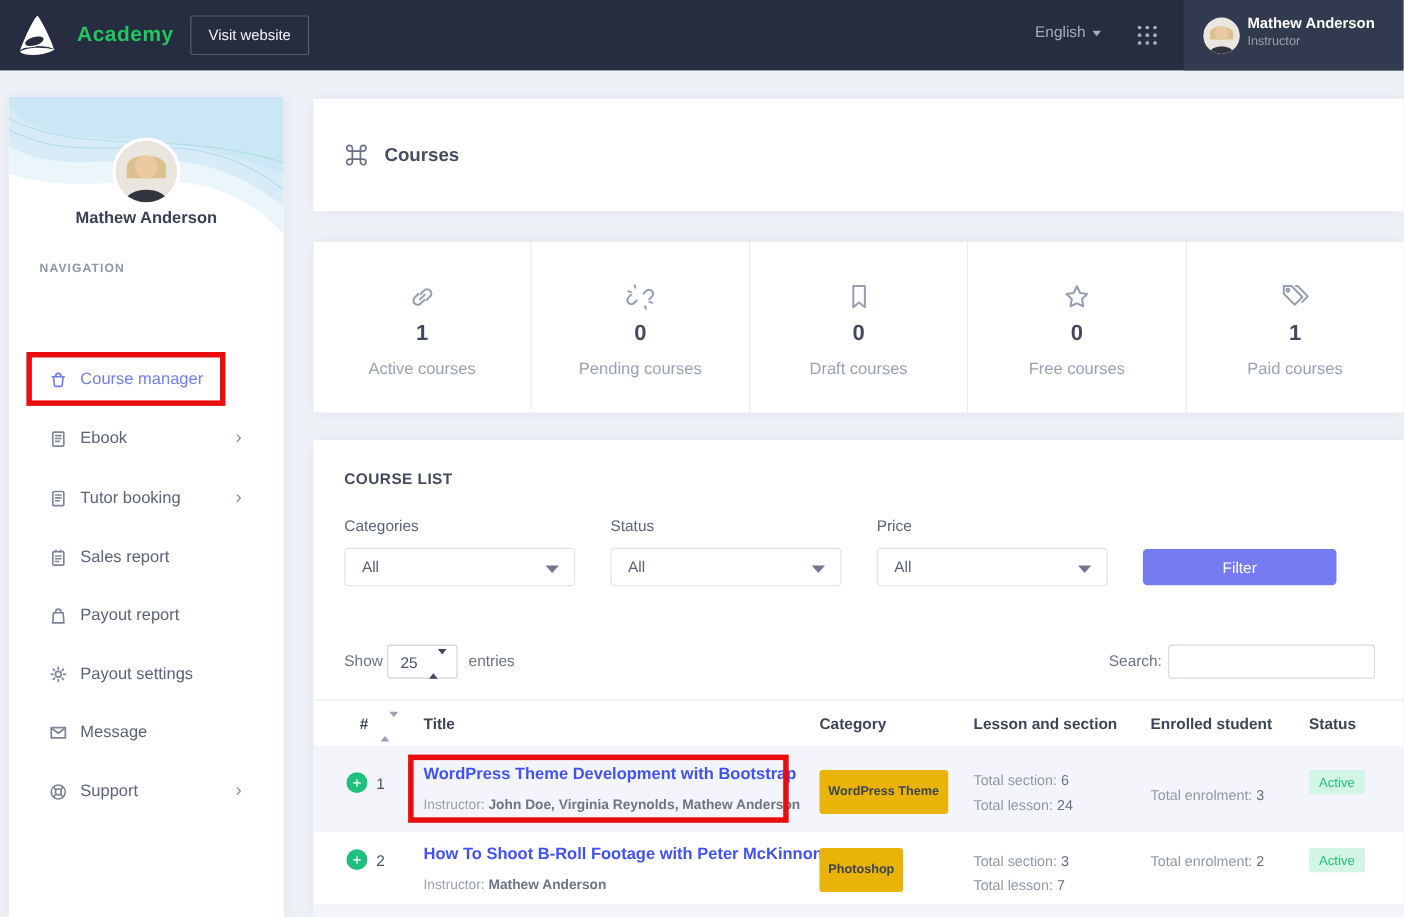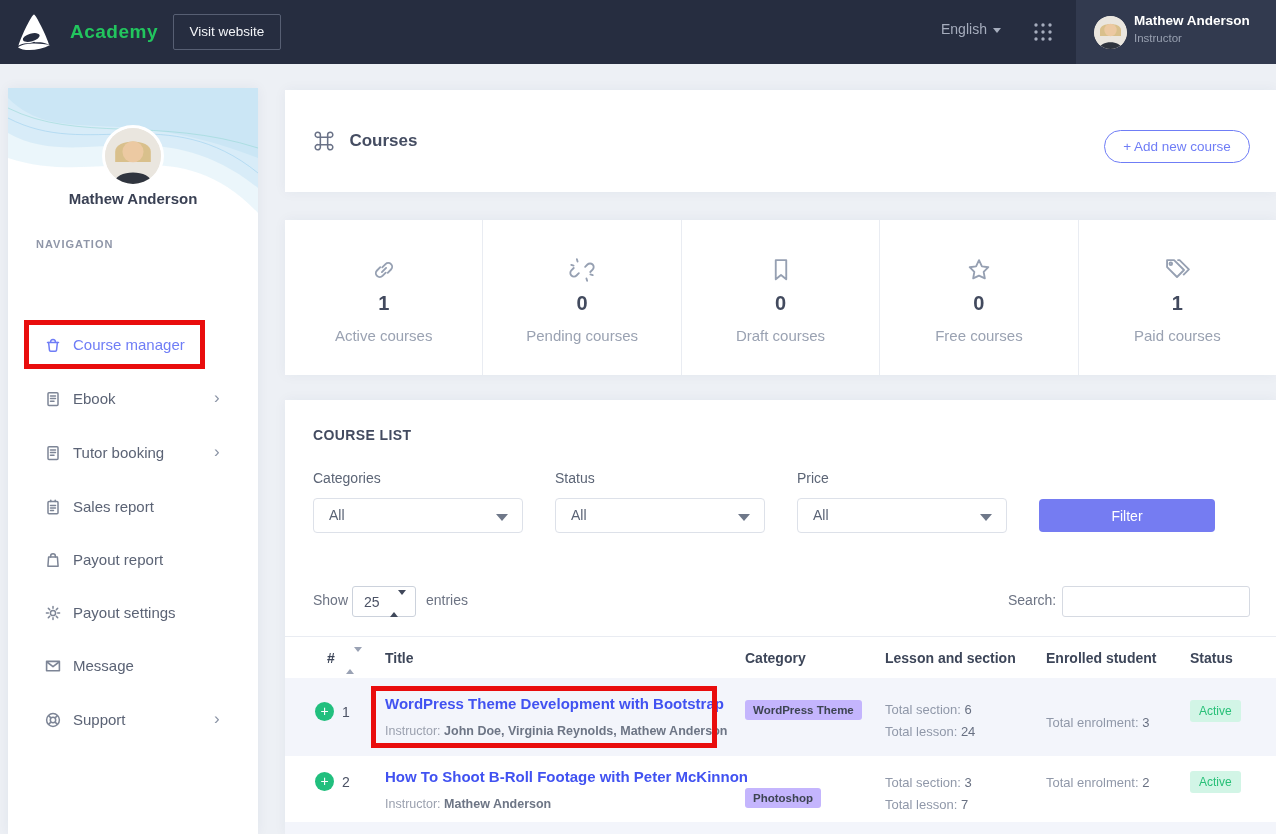--- a/index.html
+++ b/index.html
@@ -73,21 +73,21 @@
   #sort-icon .tri-up { border-bottom-color:#9aa2b4; margin-bottom:2px; transform:scale(.8); }
   #sort-icon .tri-dn { border-top-color:#9aa2b4; transform:scale(.8); }
 
   .trow { position:absolute; left:0; width:991px; }
   .row-striped { background:#f3f5fb; }
   .expand-btn { position:absolute; left:30px; width:19px; height:19px; border-radius:50%; background:var(--green,#21bf7e); color:#fff; font-size:14px; line-height:18px; text-align:center; cursor:pointer; }
   .ridx { position:absolute; left:57px; font-size:14px; color:#4b5265; }
   .rtitle { position:absolute; left:100px; font-size:15px; font-weight:bold; color:var(--title-link,#4152f1); white-space:nowrap; cursor:pointer; }
   .rinstr { position:absolute; left:100px; font-size:12.5px; color:#9ba1af; white-space:nowrap; }
   .rinstr b { color:#6d7585; font-weight:bold; }
-  .rbadge { position:absolute; left:460px; background:#c4b5fd; border-radius:3px; font-size:11.5px; font-weight:bold; color:#3d4452; padding:4px 8px; white-space:nowrap; }
+  .rbadge { position:absolute; left:460px; background:#eab308; border-radius:3px; font-size:11.5px; font-weight:bold; color:#3d4452; padding:14px 8px; white-space:nowrap; }
   .rmeta { position:absolute; font-size:13px; color:#9098a9; white-space:nowrap; }
   .rmeta b { color:#687082; font-weight:normal; }
   .rstatus { position:absolute; left:905px; background:var(--badge-green-bg,#d2f5e6); color:var(--badge-green-text,#28c078); font-size:12px; border-radius:3px; padding:4px 9px; }
 
   .annotation { position:absolute; border:5px solid var(--annotation,#e90d0d); z-index:50; pointer-events:none; }
   #anno-1 { left:24px; top:320px; width:181px; height:49px; }
   #anno-2 { left:371px; top:686px; width:346px; height:62px; }
 </style>
 </head>
 <body>
@@ -220,21 +220,20 @@
 
 </div>
 
 <div class="card" id="card-header">
   <div id="page-title-wrap">
     <svg width="22" height="22" viewBox="0 0 24 24" fill="none" stroke="#6a7287" stroke-width="1.7">
       <path d="M8 8H5.5a2.8 2.8 0 112.5-2.8V8zM16 8h2.5A2.8 2.8 0 1016 5.2V8zM8 16H5.5A2.8 2.8 0 108 18.8V16zM16 16h2.5a2.8 2.8 0 11-2.5 2.8V16zM8 8h8v8H8z"></path>
     </svg>
     <span id="page-title">Courses</span>
   </div>
-  <div id="add-course-btn">+ Add new course</div>
 </div>
 
 <div class="card" id="card-stats">
   <div class="stat-col">
     <div class="sicon"><svg width="28" height="28" viewBox="0 0 24 24" fill="none" stroke="#96a0b2" stroke-width="1.6" stroke-linecap="round">
       <path d="M10.2 13.8l3.6-3.6"></path>
           <path d="M8.8 9.6L6 12.4a3.3 3.3 0 004.7 4.7l2.8-2.8"></path>
           <path d="M15.2 14.4l2.8-2.8A3.3 3.3 0 0013.3 6.9l-2.8 2.8"></path>
         </svg></div>
     <div class="sval">1</div>
@@ -324,21 +323,21 @@
     <span class="rmeta" style="left:600px;top:46px"><span>Total lesson:</span> <b>24</b></span>
     <span class="rmeta" style="left:761px;top:37px"><span>Total enrolment:</span> <b>3</b></span>
     <span class="rstatus" style="top:22px">Active</span>
   </div>
 
   <div class="trow" style="top:356px;height:66px">
     <div class="expand-btn" style="top:16px">+</div>
     <span class="ridx" style="top:18px">2</span>
     <span class="rtitle" style="top:12px">How To Shoot B-Roll Footage with Peter McKinnon</span>
     <span class="rinstr" style="top:41px"><span>Instructor:</span> <b>Mathew Anderson</b></span>
-    <span class="rbadge" style="top:32px">Photoshop</span>
+    <span class="rbadge" style="top:15px">Photoshop</span>
     <span class="rmeta" style="left:600px;top:19px"><span>Total section:</span> <b>3</b></span>
     <span class="rmeta" style="left:600px;top:41px"><span>Total lesson:</span> <b>7</b></span>
     <span class="rmeta" style="left:761px;top:19px"><span>Total enrolment:</span> <b>2</b></span>
     <span class="rstatus" style="top:15px">Active</span>
   </div>
 
   <div class="trow row-striped" style="top:422px;height:12px"></div>
 </div>
 
 <div class="annotation" id="anno-1"></div>

